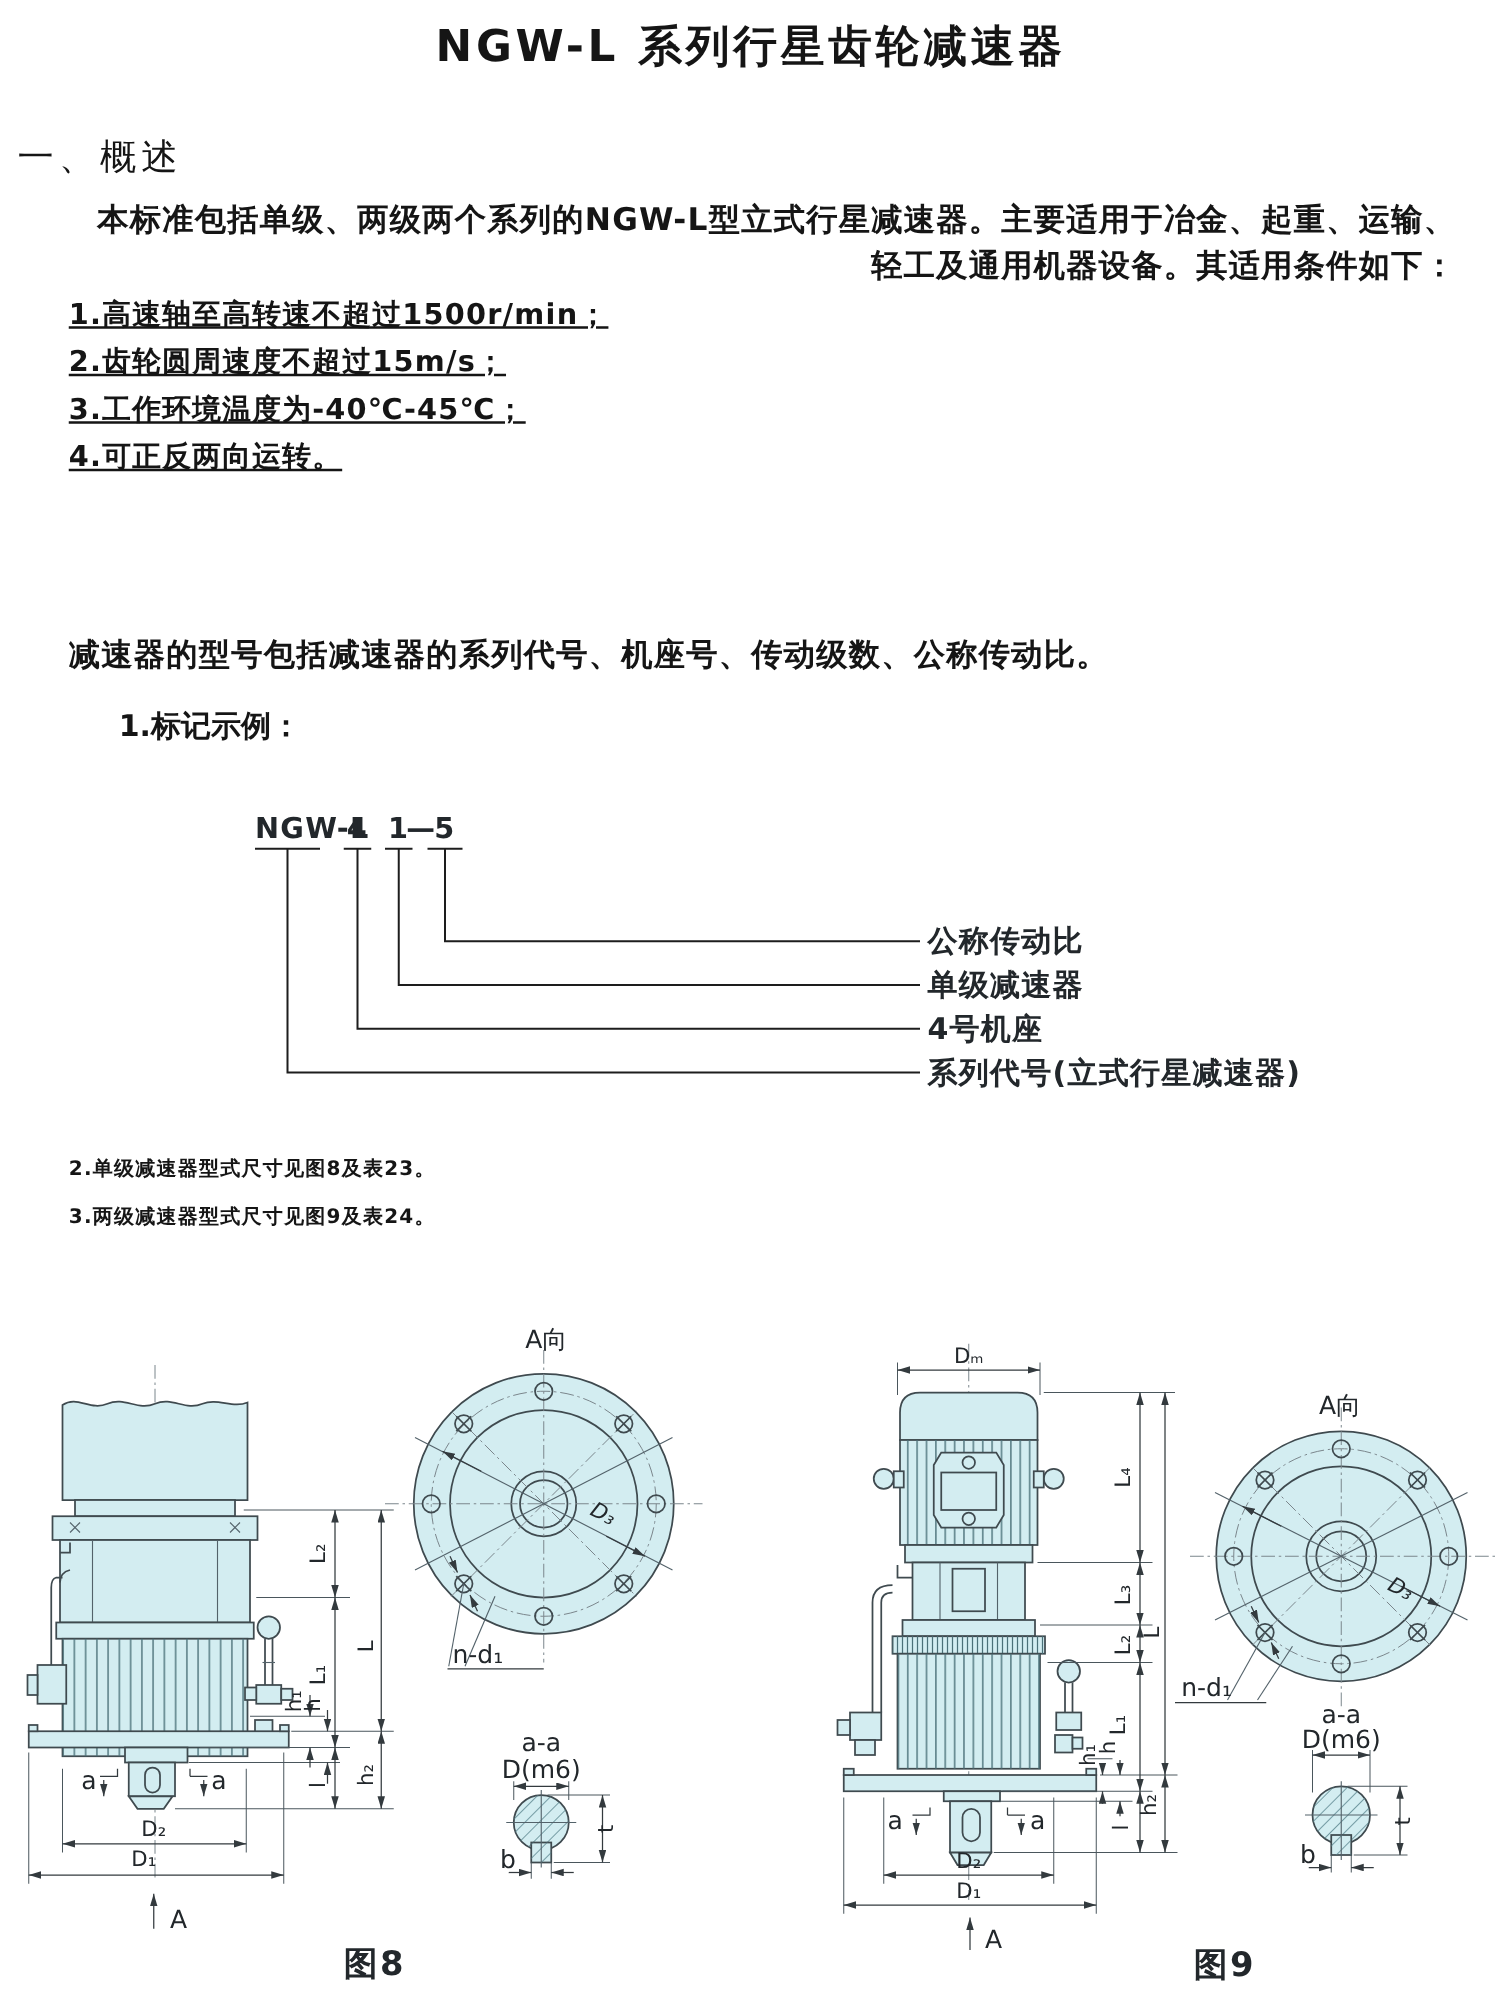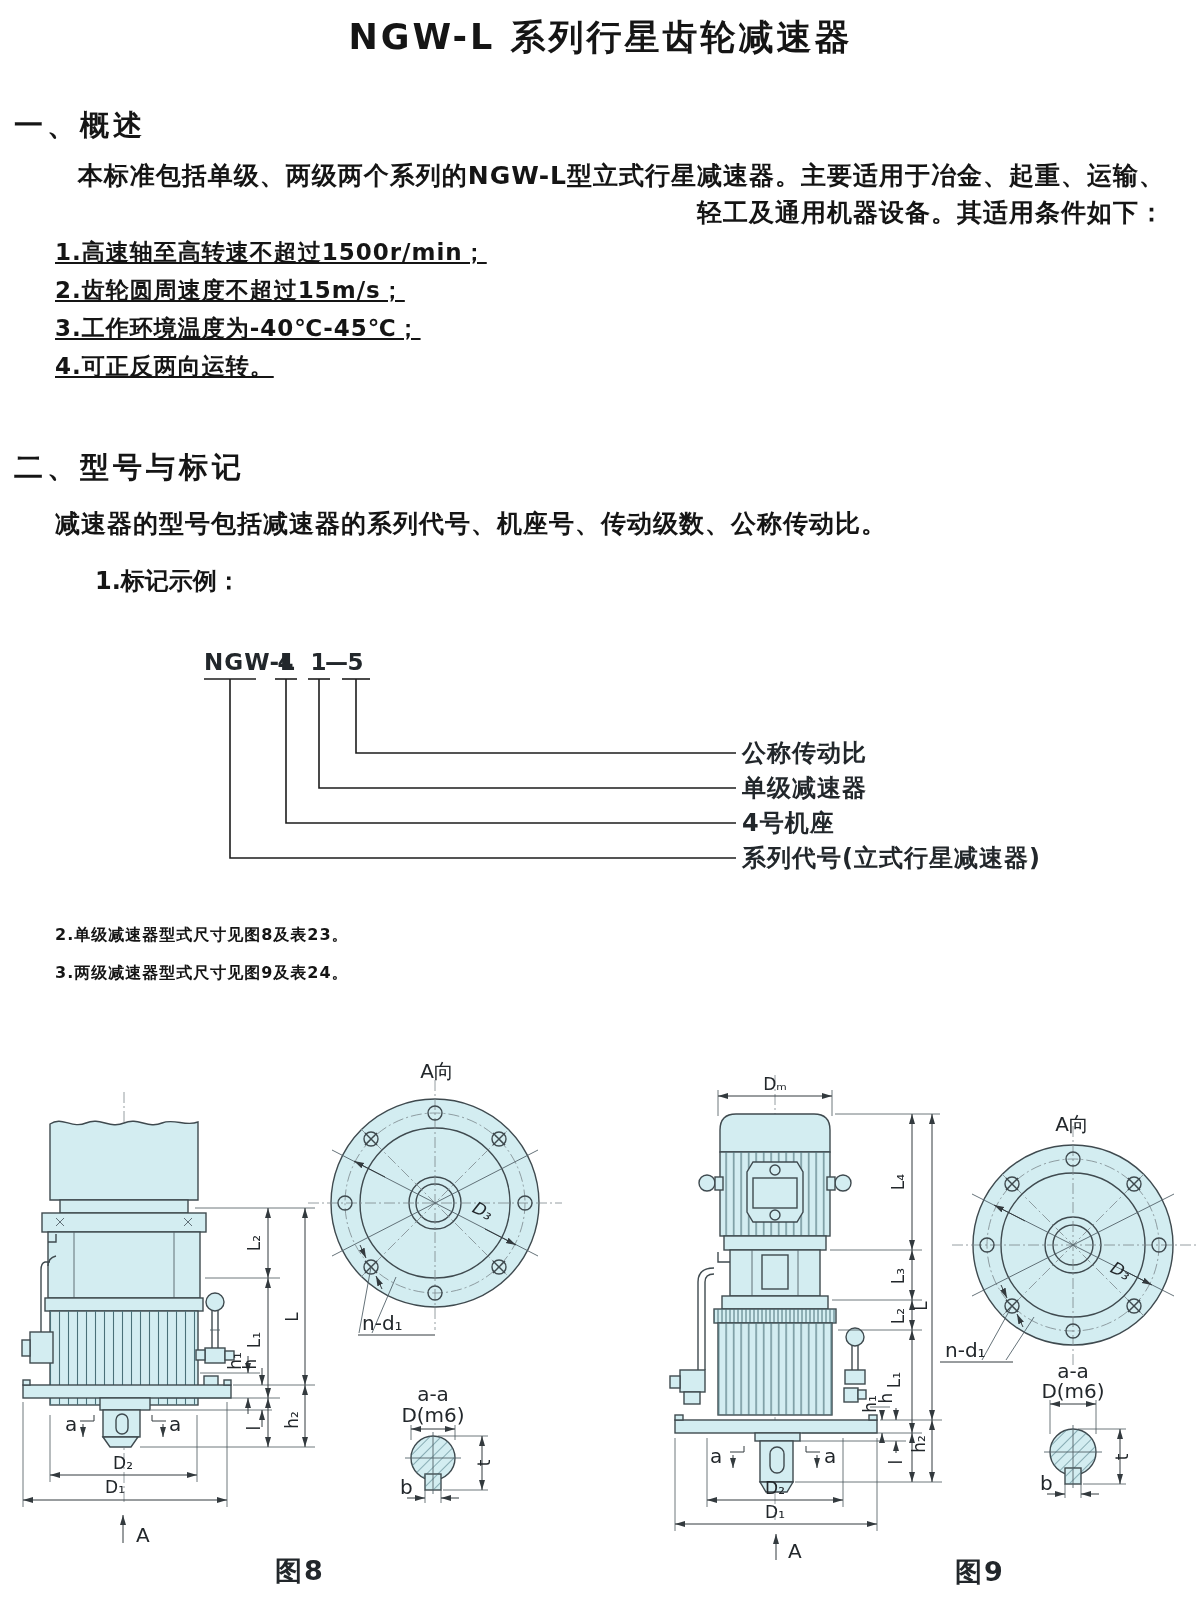--- a/index.html
+++ b/index.html
@@ -1,20 +1,20 @@
 <!DOCTYPE html>
 <html><head>
 <meta charset="utf-8">
 <style>
   html,body{margin:0;padding:0;background:#9a9a9a;}
   #page{position:relative;width:1201px;height:1600px;background:#ffffff;overflow:hidden;
         font-family:"DejaVu Sans","Liberation Sans",sans-serif;color:#151515;}
   .abs{position:absolute;}
   #title{top:14px;left:0;width:100%;text-align:center;font-size:35px;font-weight:bold;letter-spacing:3px;}
-  .h1{font-size:29px;font-weight:bold;letter-spacing:4px;}
+  .h1{font-size:29px;font-weight:normal;letter-spacing:4px;}
   #sec1-head{left:14px;top:106px;}
   #sec1-para{left:15px;top:157px;width:1150px;font-size:25px;line-height:37px;font-weight:bold;text-indent:62px;letter-spacing:1px;text-align:right;}
   #sec1-items{left:55px;top:233px;font-size:23px;line-height:38px;font-weight:bold;letter-spacing:1px;text-decoration:underline;}
   #sec2-head{left:14px;top:448px;}
   #sec2-para{left:55px;top:507px;font-size:25px;font-weight:bold;letter-spacing:1px;}
   #mark-label{left:55px;top:565px;font-size:24px;font-weight:bold;margin-left:40px;}
   #sec2-items{left:55px;top:916px;font-size:16px;line-height:38px;font-weight:bold;letter-spacing:1px;}
   svg{position:absolute;overflow:visible;}
   svg text{font-family:"DejaVu Sans",sans-serif;fill:#22272b;}
   .code{font-size:23px;font-weight:bold;letter-spacing:1px;}
@@ -39,21 +39,20 @@
 
   <div id="sec1-head" class="abs h1">一、概述</div>
   <div id="sec1-para" class="abs">本标准包括单级、两级两个系列的NGW-L型立式行星减速器。主要适用于冶金、起重、运输、轻工及通用机器设备。其适用条件如下：</div>
   <div id="sec1-items" class="abs">
     <div>1.高速轴至高转速不超过1500r/min；</div>
     <div>2.齿轮圆周速度不超过15m/s；</div>
     <div>3.工作环境温度为-40℃-45℃；</div>
     <div>4.可正反两向运转。</div>
   </div>
 
-  <div id="sec2-head" class="abs h1">二、型号与标记</div>
   <div id="sec2-para" class="abs">减速器的型号包括减速器的系列代号、机座号、传动级数、公称传动比。</div>
   <div id="mark-label" class="abs">1.标记示例：</div>
 
   <svg class="abs" style="left:180px;top:630px" width="860" height="250" viewBox="0 0 860 250">
     <text class="code" x="24" y="40">NGW-L</text>
     <text class="code" x="106" y="40" text-anchor="middle">4</text>
     <text class="code" x="139" y="40" text-anchor="middle">1</text>
     <text class="code" x="157" y="40" text-anchor="middle">—</text>
     <text class="code" x="176" y="40" text-anchor="middle">5</text>
     <g>

